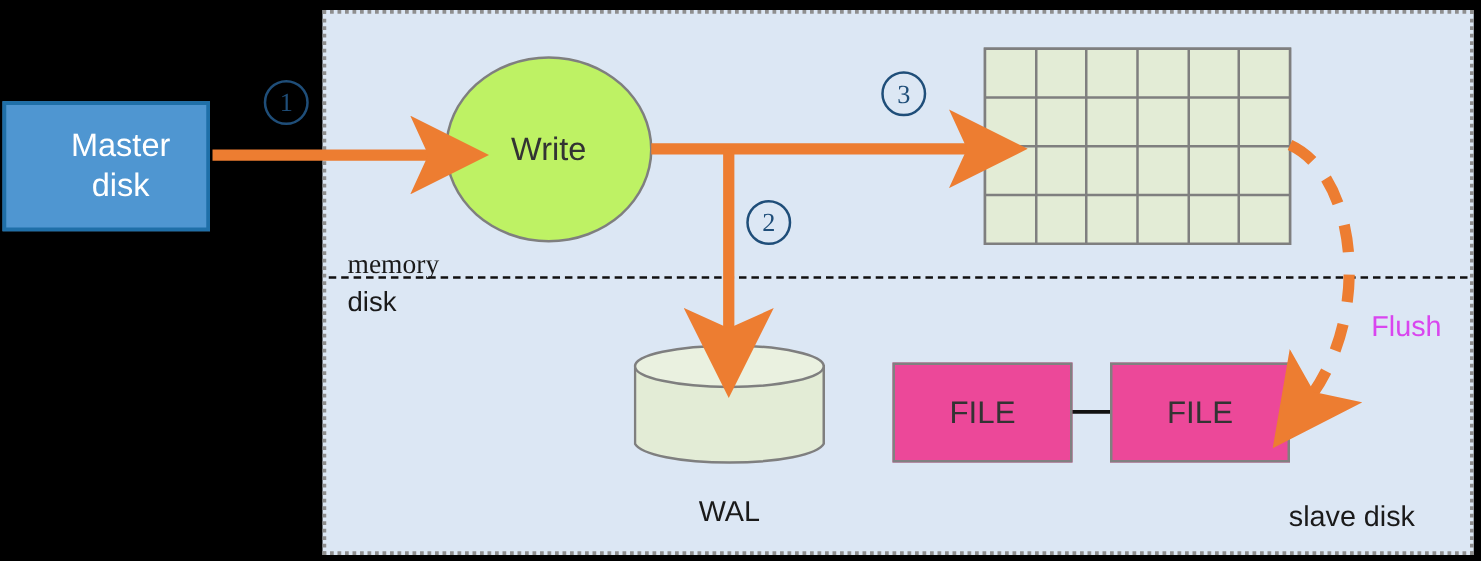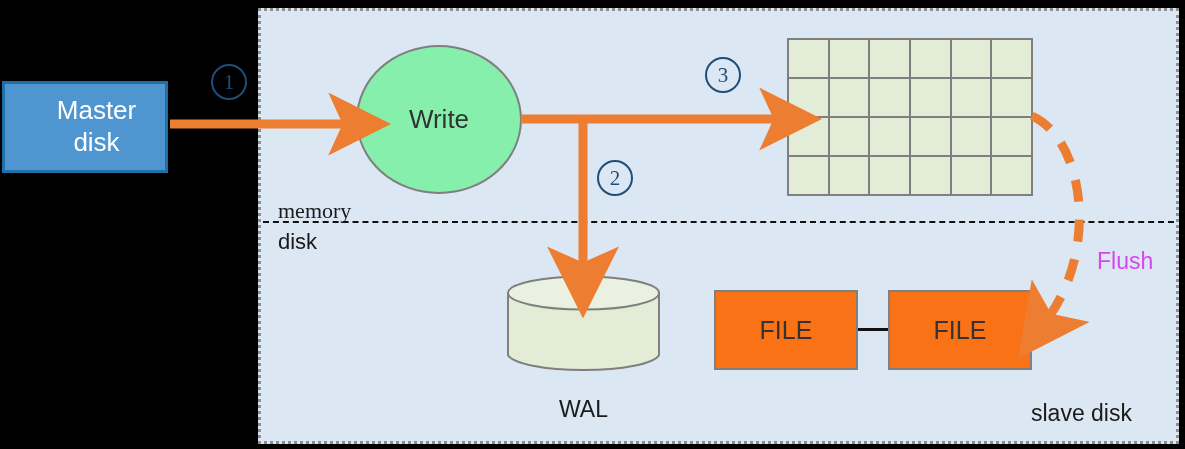--- a/index.html
+++ b/index.html
@@ -24,21 +24,21 @@
     position: absolute;
     left: 258px; top: 8px;
     width: 921px; height: 436px;
     background: #dce7f4;
     border: 3px dotted #8e8e8e;
   }
   
   .master-box {
     position: absolute;
     left: 2px; top: 81px;
-    width: 166px; height: 92px;
+    width: 166px; height: 104px;
     background: #4f96d1;
     border: 3px solid #1f6fa8;
     display: flex;
     flex-direction: column;
     align-items: center;
     justify-content: center;
     color: #ffffff;
     font-size: 26px;
     line-height: 1.22;
     padding-left: 23px;
@@ -60,21 +60,21 @@
   }
   .badge-1 { left: 211px; top: 64px; }
   .badge-2 { left: 597px; top: 160px; }
   .badge-3 { left: 705px; top: 57px; }
   
   .write-circle {
     position: absolute;
     left: 356px; top: 45px;
     width: 166px; height: 149px;
     border-radius: 50%;
-    background: #86efac;
+    background: #bef264;
     border: 2px solid #7f7f7f;
     display: flex;
     align-items: center;
     justify-content: center;
     font-size: 26px;
     color: #333333;
   }
   
   .divider-line {
     position: absolute;
@@ -116,21 +116,21 @@
     left: 507px; top: 396px;
     width: 153px;
     text-align: center;
     font-size: 23px; color: #1a1a1a;
   }
   
   .file-box {
     position: absolute;
     top: 290px;
     width: 144px; height: 80px;
-    background: #f97316;
+    background: #ec4899;
     border: 2px solid #808080;
     display: flex;
     align-items: center;
     justify-content: center;
     font-size: 25px;
     color: #333333;
   }
   .file-1 { left: 714px; }
   .file-2 { left: 888px; }
   .file-link {

